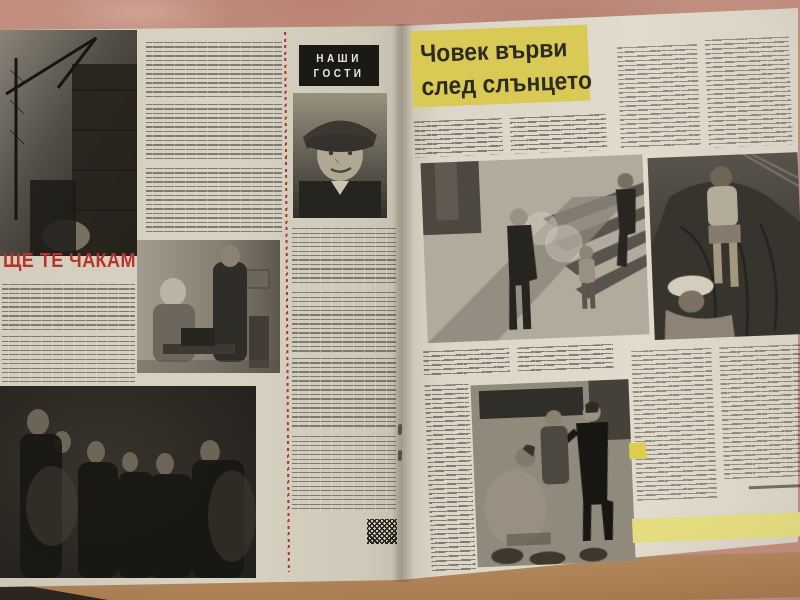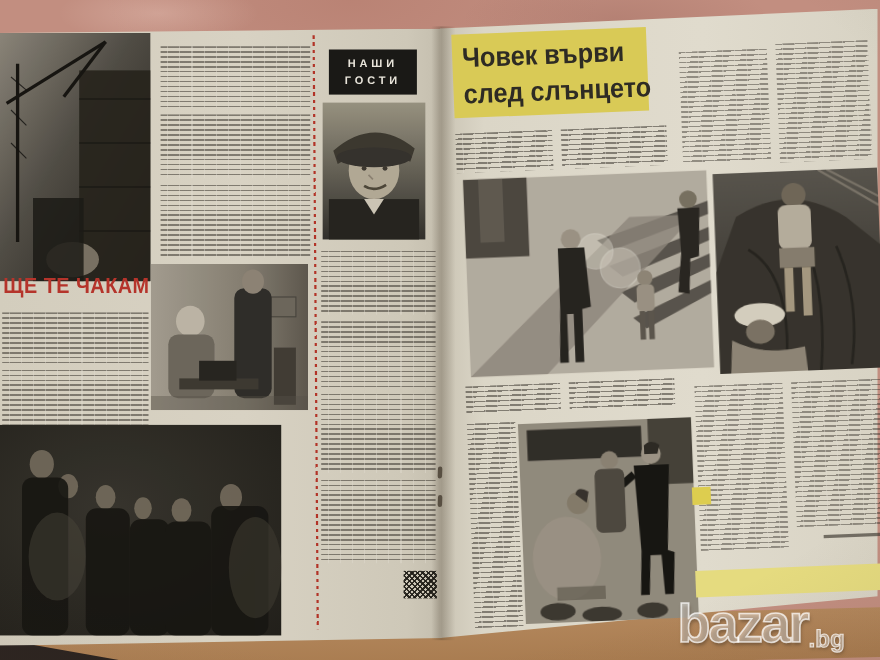--- a/index.html
+++ b/index.html
@@ -337,15 +337,14 @@
 
     <div class="yellow-square"></div>
     <div class="yellow-bar"></div>
   </div>
 
   <div class="staple" style="left:398px;top:424px;"></div>
   <div class="staple" style="left:398px;top:450px;"></div>
 
   <div class="vignette"></div>
 
-  <div class="watermark"><span>bazar</span><span class="tld">.bg</span></div>
 
 </div>
 
 </body></html>

